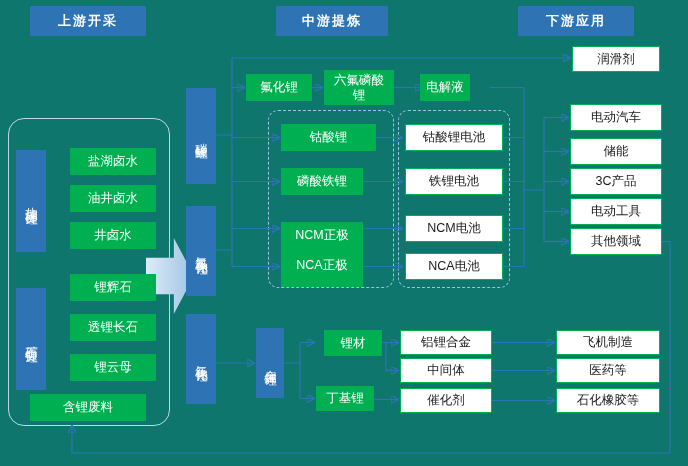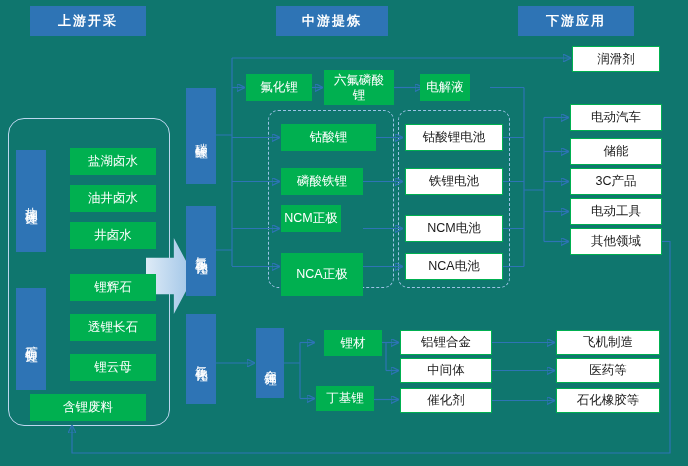--- a/index.html
+++ b/index.html
@@ -89,22 +89,22 @@
   <div class="box vblue" style="left:186px;top:206px;width:30px;height:90px">氢氧化锂</div>
   <div class="box vblue" style="left:186px;top:314px;width:30px;height:90px">氧化锂</div>
 
   <div class="box gbox" style="left:246px;top:74px;width:66px;height:27px">氟化锂</div>
   <div class="box gbox tight" style="left:324px;top:70px;width:70px;height:35px">六氟磷酸锂</div>
   <div class="box gbox" style="left:420px;top:74px;width:50px;height:27px">电解液</div>
   <div class="box wbox" style="left:572px;top:46px;width:88px;height:26px">润滑剂</div>
 
   <div class="box gbox" style="left:281px;top:124px;width:95px;height:27px">钴酸锂</div>
   <div class="box gbox" style="left:281px;top:168px;width:82px;height:27px">磷酸铁锂</div>
-  <div class="box gbox" style="left:281px;top:205px;width:60px;height:27px">NCM正极</div>
-  <div class="box gbox" style="left:281px;top:253px;width:82px;height:43px">NCA正极</div>
+  <div class="box gbox" style="left:281px;top:222px;width:82px;height:27px">NCM正极</div>
+  <div class="box gbox" style="left:281px;top:244px;width:82px;height:43px">NCA正极</div>
 
   <div class="box wbox" style="left:405px;top:124px;width:98px;height:27px">钴酸锂电池</div>
   <div class="box wbox" style="left:405px;top:168px;width:98px;height:27px">铁锂电池</div>
   <div class="box wbox" style="left:405px;top:215px;width:98px;height:27px">NCM电池</div>
   <div class="box wbox" style="left:405px;top:253px;width:98px;height:27px">NCA电池</div>
 
   <div class="box wbox" style="left:570px;top:104px;width:92px;height:27px">电动汽车</div>
   <div class="box wbox" style="left:570px;top:138px;width:92px;height:27px">储能</div>
   <div class="box wbox" style="left:570px;top:168px;width:92px;height:27px">3C产品</div>
   <div class="box wbox" style="left:570px;top:198px;width:92px;height:27px">电动工具</div>

